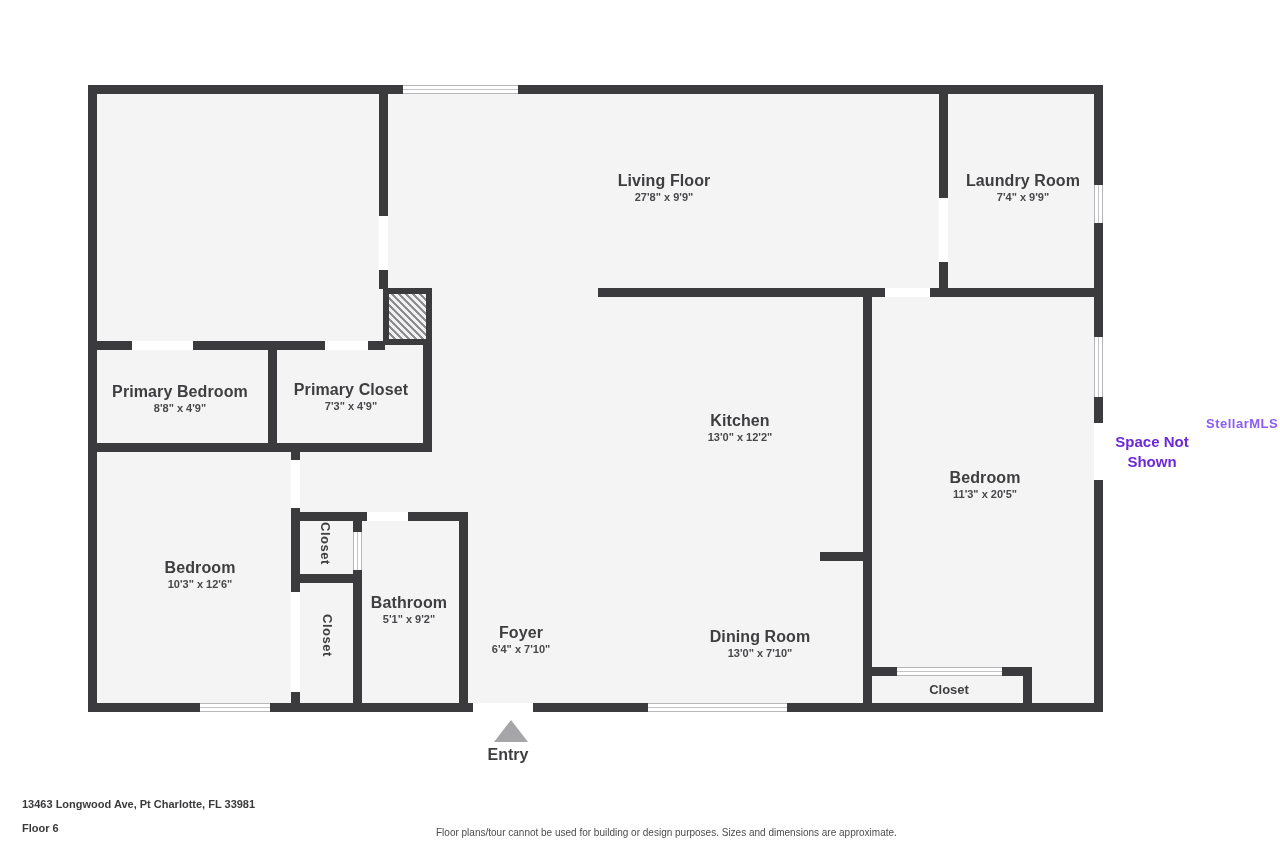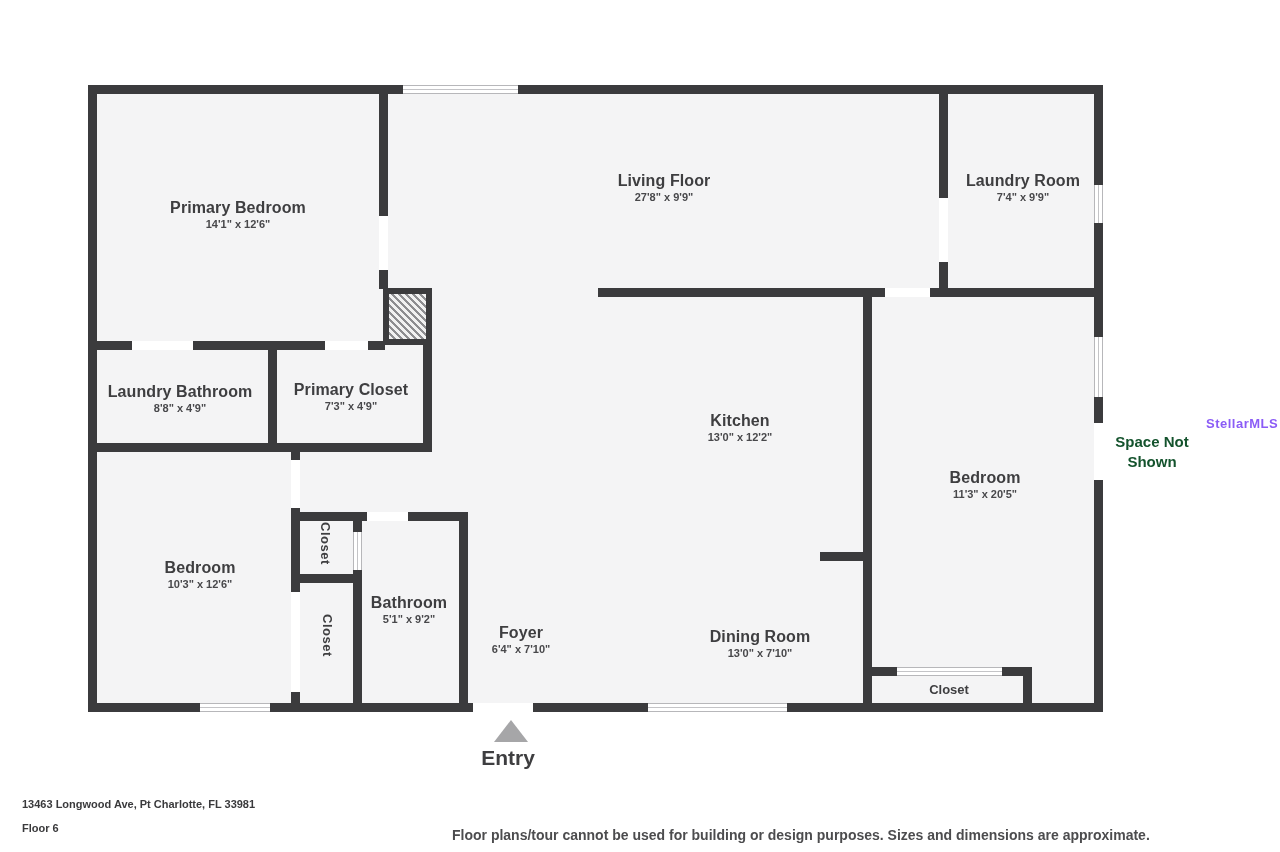--- a/index.html
+++ b/index.html
@@ -20,30 +20,30 @@
          background:repeating-linear-gradient(45deg,#f1f1f1 0,#f1f1f1 3px,#8d8d90 3px,#8d8d90 5px);}
   .room-label{position:absolute;text-align:center;transform:translateX(-50%);
               color:#3e3e40;white-space:nowrap;}
   .room-name{font-size:16px;font-weight:bold;line-height:18px;letter-spacing:.1px;}
   .room-dims{font-size:11px;font-weight:bold;line-height:15px;color:#48484b;}
   .vlabel{position:absolute;writing-mode:vertical-rl;font-size:13px;font-weight:bold;
           color:#3e3e40;letter-spacing:.5px;}
   .closet-label{position:absolute;transform:translateX(-50%);font-size:13px;font-weight:bold;
                 color:#3e3e40;white-space:nowrap;}
   .sns{position:absolute;width:118px;transform:translateX(-50%);text-align:center;
-       font-size:15px;font-weight:bold;color:#14532d;line-height:20px;}
+       font-size:15px;font-weight:bold;color:#6d28d9;line-height:20px;}
   .entry-tri{position:absolute;width:0;height:0;border-left:17px solid transparent;
              border-right:17px solid transparent;border-bottom:22px solid #a6a6a8;}
-  .entry-label{position:absolute;transform:translateX(-50%);font-size:21px;font-weight:bold;
+  .entry-label{position:absolute;transform:translateX(-50%);font-size:16px;font-weight:bold;
                color:#3e3e40;}
   .watermark{position:absolute;font-size:13px;font-weight:bold;color:#8b5cf6;
              letter-spacing:.5px;}
   .addr{position:absolute;left:22px;top:798px;font-size:11px;font-weight:bold;color:#3a3a3c;}
   .floor{position:absolute;left:22px;top:822px;font-size:11px;font-weight:bold;color:#3a3a3c;}
-  .disclaimer{position:absolute;left:452px;top:827px;font-size:14px;font-weight:bold;color:#4c4c4e;}
+  .disclaimer{position:absolute;left:436px;top:827px;font-size:10px;font-weight:normal;color:#4c4c4e;}
 </style>
 </head>
 <body>
 
 <div class="canvas">
 
   <div class="interior"></div>
 
   <div class="w" style="left:88px;top:85px;width:1015px;height:9px"></div>
   <div class="w" style="left:88px;top:703px;width:1015px;height:9px"></div>
@@ -86,34 +86,30 @@
   <div class="gap" style="left:1094px;top:423px;width:9px;height:57px"></div>
 
   <div class="win-h" style="left:403px;top:85px;width:115px;height:9px"></div>
   <div class="win-h" style="left:200px;top:703px;width:70px;height:9px"></div>
   <div class="win-h" style="left:648px;top:703px;width:139px;height:9px"></div>
   <div class="win-v" style="left:1094px;top:185px;width:9px;height:38px"></div>
   <div class="win-v" style="left:1094px;top:337px;width:9px;height:60px"></div>
   <div class="win-v" style="left:353px;top:532px;width:9px;height:38px"></div>
   <div class="win-h" style="left:897px;top:667px;width:105px;height:9px"></div>
 
-  <div class="room-label" style="left:238px;top:199px">
-    <div class="room-name">Primary Bedroom</div>
-    <div class="room-dims">14'1" x 12'6"</div>
-  </div>
   <div class="room-label" style="left:664px;top:172px">
     <div class="room-name">Living Floor</div>
     <div class="room-dims">27'8" x 9'9"</div>
   </div>
   <div class="room-label" style="left:1023px;top:172px">
     <div class="room-name">Laundry Room</div>
     <div class="room-dims">7'4" x 9'9"</div>
   </div>
   <div class="room-label" style="left:180px;top:383px">
-    <div class="room-name">Laundry Bathroom</div>
+    <div class="room-name">Primary Bedroom</div>
     <div class="room-dims">8'8" x 4'9"</div>
   </div>
   <div class="room-label" style="left:351px;top:381px">
     <div class="room-name">Primary Closet</div>
     <div class="room-dims">7'3" x 4'9"</div>
   </div>
   <div class="room-label" style="left:740px;top:412px">
     <div class="room-name">Kitchen</div>
     <div class="room-dims">13'0" x 12'2"</div>
   </div>

